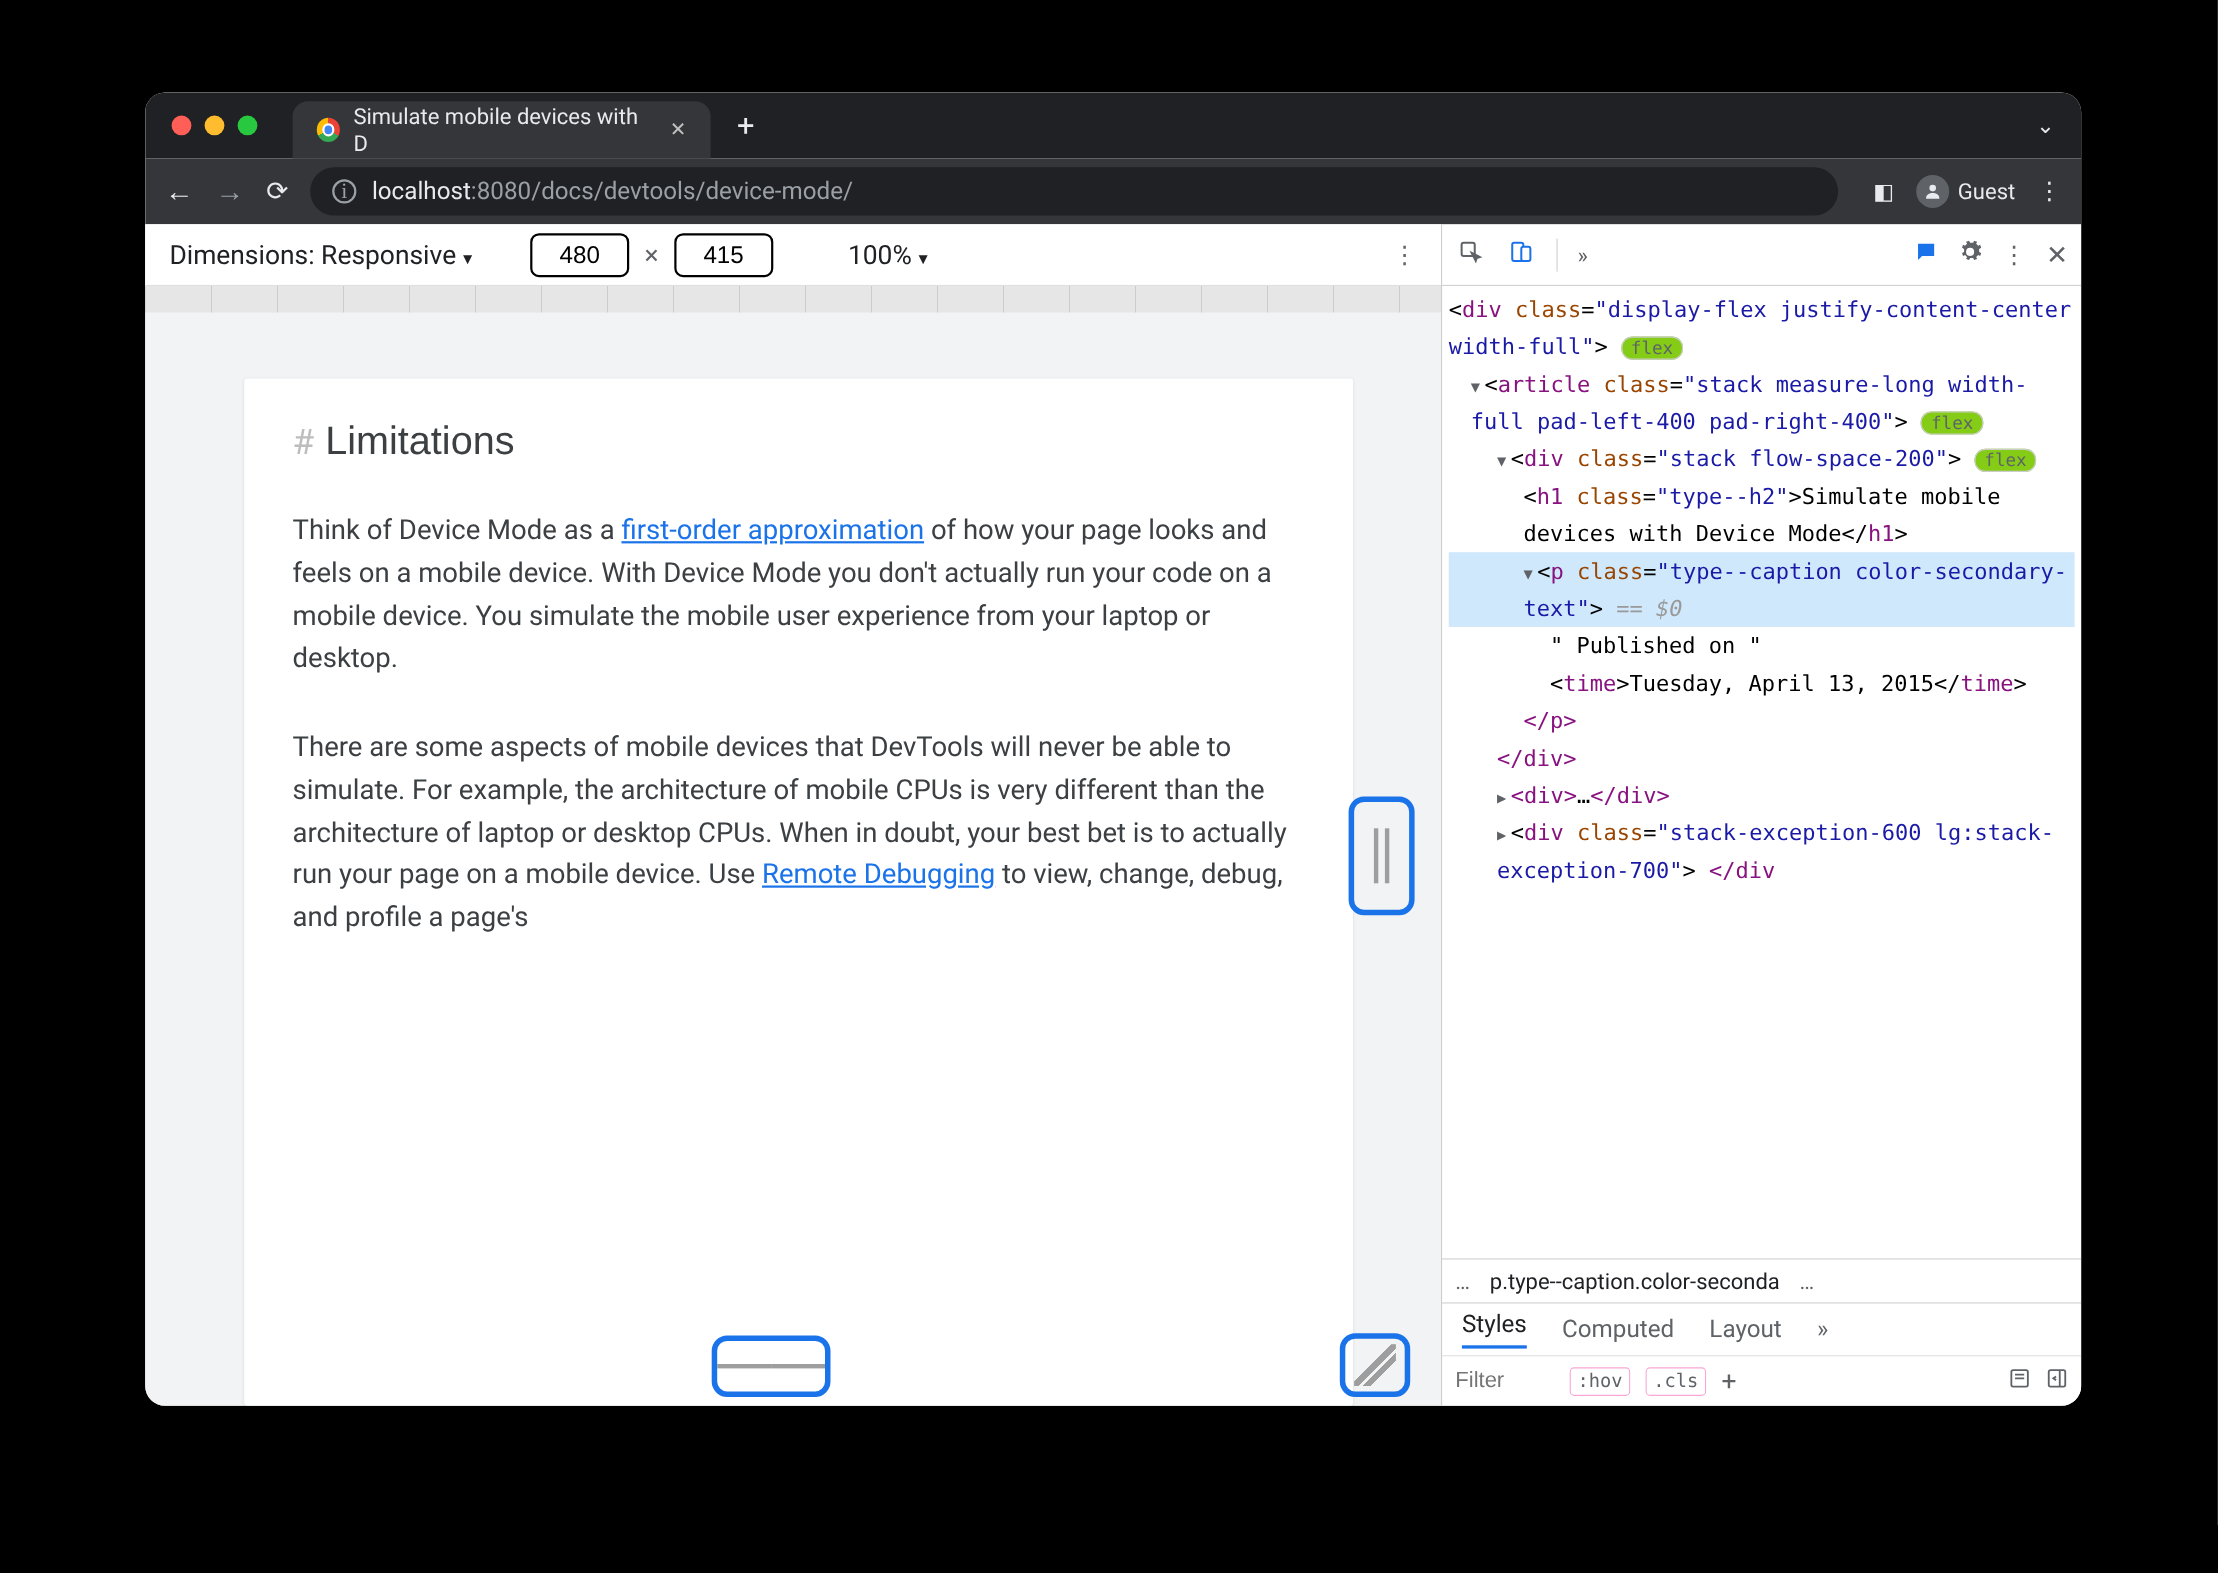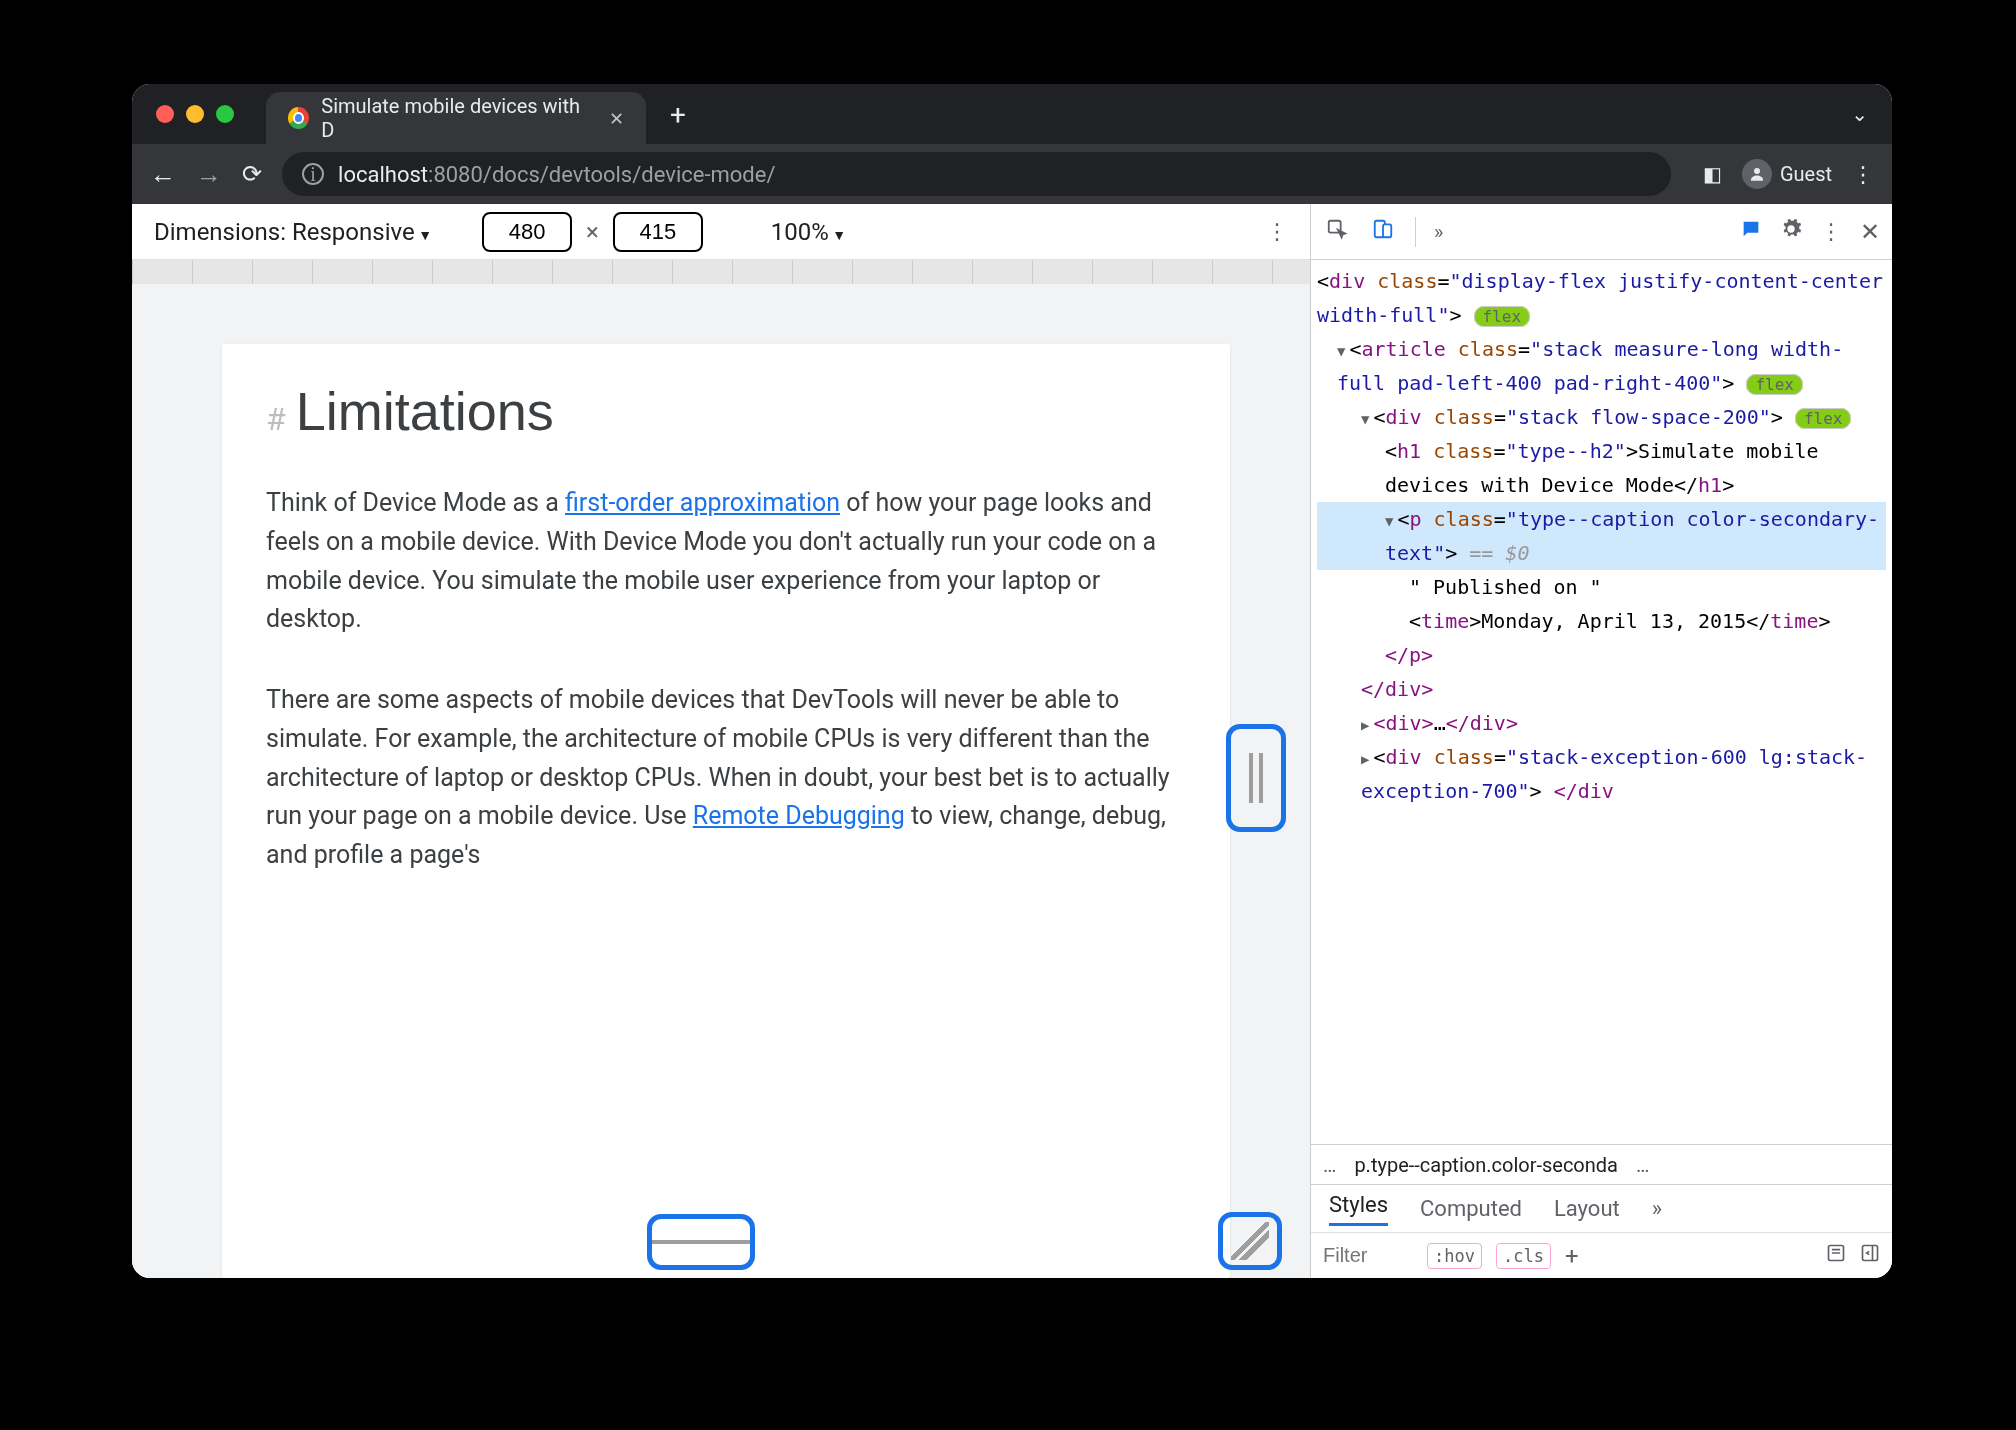--- a/index.html
+++ b/index.html
@@ -46,21 +46,21 @@
 .dim-input { border: 2px solid #000; border-radius: 8px; width: 90px; height: 40px; text-align:center; font-size: 22px; }
 .times { color: #5f6368; }
 .zoom::after { content: " ▼"; font-size: 14px; }
 .dt-kebab { margin-left: auto; color: #5f6368; font-size: 22px; }
 
 .ruler { height: 24px; background: #e6e6e6; background-image: repeating-linear-gradient(90deg, #ccc 0, #ccc 1px, transparent 1px, transparent 60px); }
 
 .viewport-wrap { flex:1; position:relative; padding: 60px 80px 0 90px; }
 .page { background: #fff; border-radius: 3px; box-shadow: 0 1px 3px rgba(0,0,0,0.1); padding: 36px 44px; height: 100%; overflow:hidden; }
 .hash { color: #bdbdbd; font-size: 32px; margin-right: 6px; }
-.h2 { font-size: 54px; font-weight: 400; color: #3c4043; display:inline; font-family: "Google Sans", sans-serif; }
+.h2 { font-size: 36px; font-weight: 400; color: #3c4043; display:inline; font-family: "Google Sans", sans-serif; }
 .para { font-size: 25px; line-height: 1.55; color: #3c4043; margin-top: 42px; }
 .link { color: #1a73e8; text-decoration: underline; }
 
 .handle { position:absolute; border: 5px solid #1a73e8; border-radius: 14px; display:flex; align-items:center; justify-content:center; }
 .handle.right-h { width: 60px; height: 108px; right: 24px; top: 440px; }
 .handle.bottom-h { width: 108px; height: 56px; left: 515px; bottom: 8px; }
 .handle.corner-h { width: 64px; height: 58px; right: 28px; bottom: 8px; }
 .grip-v { width: 4px; height: 50px; background: #9e9e9e; margin: 0 3px; display:inline-block; }
 .grip-h { width: 50px; height: 4px; background: #9e9e9e; margin: 3px 0; display:block; }
 .grip-d { width: 38px; height: 38px; background: linear-gradient(135deg, transparent 45%, #9e9e9e 45%, #9e9e9e 55%, transparent 55%), linear-gradient(135deg, transparent 60%, #9e9e9e 60%, #9e9e9e 70%, transparent 70%); }
@@ -218,21 +218,21 @@
         <span class="dt-close">✕</span>
       </div>
 
       <div class="elements">
         <div class="ln">&lt;<span class="tag">div</span> <span class="attr-n">class</span>=<span class="attr-v">"<span>display-flex justify-content-center width-full</span>"</span>&gt; <span class="flex-badge">flex</span></div>
         <div class="ln indent-1"><span class="tri">▼</span>&lt;<span class="tag">article</span> <span class="attr-n">class</span>=<span class="attr-v">"<span>stack measure-long width-full pad-left-400 pad-right-400</span>"</span>&gt; <span class="flex-badge">flex</span></div>
         <div class="ln indent-2"><span class="tri">▼</span>&lt;<span class="tag">div</span> <span class="attr-n">class</span>=<span class="attr-v">"<span>stack flow-space-200</span>"</span>&gt; <span class="flex-badge">flex</span></div>
         <div class="ln indent-3">&lt;<span class="tag">h1</span> <span class="attr-n">class</span>=<span class="attr-v">"<span>type--h2</span>"</span>&gt;<span class="txt">Simulate mobile devices with Device Mode</span>&lt;/<span class="tag">h1</span>&gt;</div>
         <div class="ln indent-3 sel-row"><span class="tri">▼</span>&lt;<span class="tag">p</span> <span class="attr-n">class</span>=<span class="attr-v">"<span>type--caption color-secondary-text</span>"</span>&gt;<span class="dollar"> == </span><span class="dollar">$0</span></div>
         <div class="ln indent-4"><span class="txt">" Published on "</span></div>
-        <div class="ln indent-4">&lt;<span class="tag">time</span>&gt;<span class="txt">Monday, April 13, 2015</span>&lt;/<span class="tag">time</span>&gt;</div>
+        <div class="ln indent-4">&lt;<span class="tag">time</span>&gt;<span class="txt">Tuesday, April 13, 2015</span>&lt;/<span class="tag">time</span>&gt;</div>
         <div class="ln indent-3"><span class="tag">&lt;/p&gt;</span></div>
         <div class="ln indent-2"><span class="tag">&lt;/div&gt;</span></div>
         <div class="ln indent-2"><span class="tri">▶</span><span class="tag">&lt;div&gt;</span><span>…</span><span class="tag">&lt;/div&gt;</span></div>
         <div class="ln indent-2"><span class="tri">▶</span>&lt;<span class="tag">div</span> <span class="attr-n">class</span>=<span class="attr-v">"<span>stack-exception-600 lg:stack-exception-700</span>"</span>&gt; <span class="tag">&lt;/div</span></div>
       </div>
 
       <div class="breadcrumb">
         <span>…</span>
         <span class="sel">p.type--caption.color-seconda</span>
         <span>…</span>

